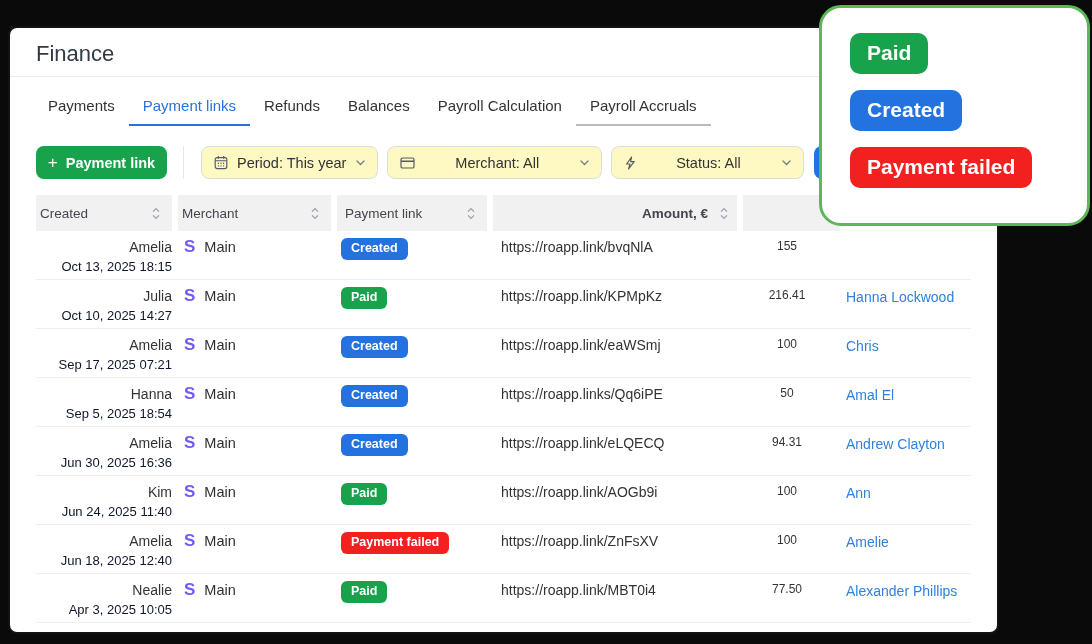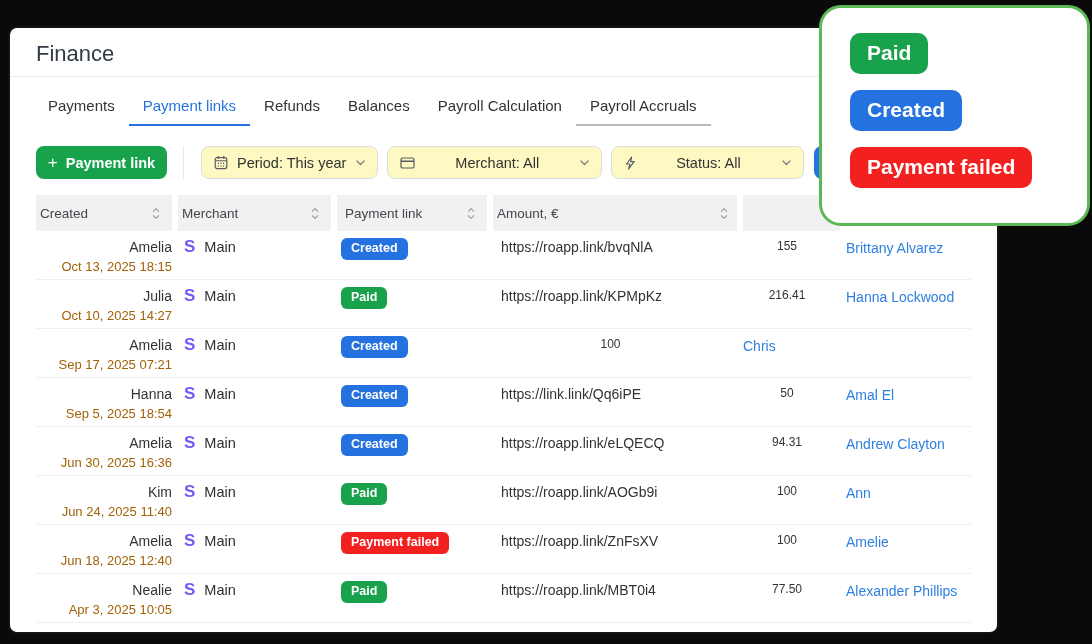--- a/index.html
+++ b/index.html
@@ -55,27 +55,27 @@
   .table{margin:16px 26px 0;}
   .thead,.trow{
     display:grid;
     grid-template-columns:136px 153px 150px 244px 97px 1fr;
     column-gap:6px;
   }
   .th{
     background:#f1f1f2;height:36px;display:flex;align-items:center;justify-content:space-between;
     padding:0 12px 0 4px;font-size:13.5px;color:#42464d;cursor:pointer;
   }
-  .th.amount{justify-content:space-between;gap:24px;padding-right:9px;}
+  .th.amount{justify-content:flex-end;gap:12px;padding-right:9px;font-weight:bold;}
   .th .sort{display:flex;flex:0 0 auto;}
   .trow{border-bottom:1px solid #efefef;height:49px;}
   .trow > div{padding-top:8px;}
   .c-created{padding-left:3px;text-align:right;}
   .who{font-size:14px;color:#333;line-height:16px;}
-  .when{font-size:13px;color:#a16207;margin-top:4px;line-height:15px;}
+  .when{font-size:13px;color:#0f172a;margin-top:4px;line-height:15px;}
   .c-merchant{display:flex;align-items:flex-start;gap:9px;padding-left:6px;}
   .s-logo{color:var(--purple);font-weight:800;font-size:17px;line-height:16px;}
   .m-name{font-size:14.5px;color:#2f2f2f;line-height:16px;}
   .c-status{padding-left:4px;padding-top:7px !important;}
   .badge{
     display:inline-block;padding:4px 10px 5px;border-radius:6px;
     color:#fff;font-size:12.5px;font-weight:700;line-height:13px;
   }
   .c-link{padding-left:8px;font-size:14px;color:#333;}
   .c-amount{text-align:center;padding-right:9px;font-size:12px;color:#333;}
@@ -219,23 +219,20 @@
     </div>
     <div class="c-merchant">
       <span class="s-logo">S</span>
       <span class="m-name">Main</span>
     </div>
     <div class="c-status">
       <span class="badge" style="background: rgb(36, 114, 223);">Created</span>
     </div>
     <div class="c-link">https://roapp.link/bvqNlA</div>
     <div class="c-amount">155</div>
-    <div class="c-customer">
-      <a>Brittany Alvarez</a>
-    </div>
   </div>
 
   <div class="trow">
     <div class="c-created">
       <div class="who">Julia</div>
       <div class="when">Oct 10, 2025 14:27</div>
     </div>
     <div class="c-merchant">
       <span class="s-logo">S</span>
       <span class="m-name">Main</span>
@@ -255,39 +252,40 @@
       <div class="who">Amelia</div>
       <div class="when">Sep 17, 2025 07:21</div>
     </div>
     <div class="c-merchant">
       <span class="s-logo">S</span>
       <span class="m-name">Main</span>
     </div>
     <div class="c-status">
       <span class="badge" style="background: rgb(36, 114, 223);">Created</span>
     </div>
+    <div class="c-link">https://roapp.link/eaWSmj</div>
     <div class="c-amount">100</div>
     <div class="c-customer">
       <a>Chris</a>
     </div>
   </div>
 
   <div class="trow">
     <div class="c-created">
       <div class="who">Hanna</div>
       <div class="when">Sep 5, 2025 18:54</div>
     </div>
     <div class="c-merchant">
       <span class="s-logo">S</span>
       <span class="m-name">Main</span>
     </div>
     <div class="c-status">
       <span class="badge" style="background: rgb(36, 114, 223);">Created</span>
     </div>
-    <div class="c-link">https://link.link/Qq6iPE</div>
+    <div class="c-link">https://roapp.links/Qq6iPE</div>
     <div class="c-amount">50</div>
     <div class="c-customer">
       <a>Amal El</a>
     </div>
   </div>
 
   <div class="trow">
     <div class="c-created">
       <div class="who">Amelia</div>
       <div class="when">Jun 30, 2025 16:36</div>

